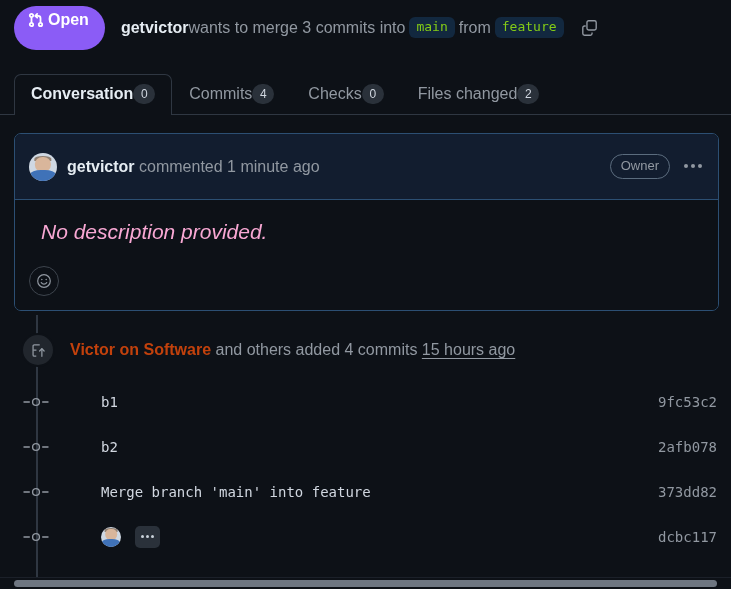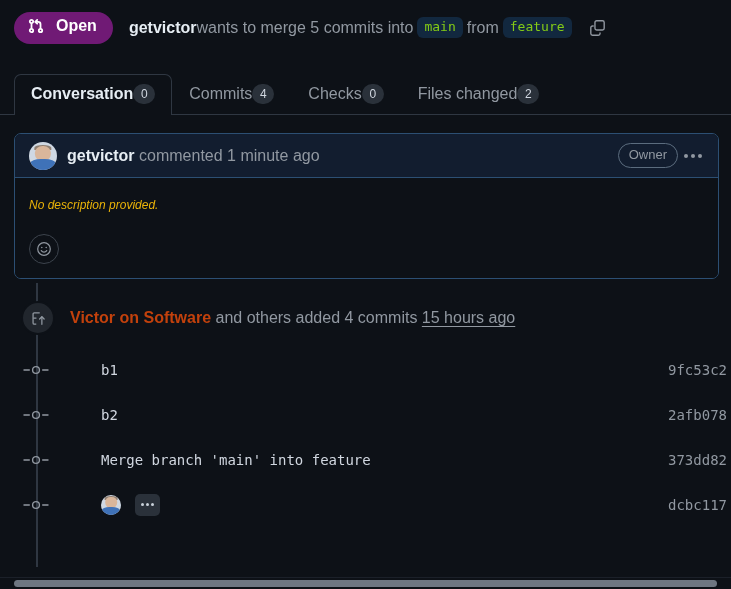--- a/index.html
+++ b/index.html
@@ -27,25 +27,25 @@
   .pr-header {
     display: flex;
     align-items: center;
     padding: 13px 0 0 14px;
     height: 42px;
     box-sizing: border-box;
   }
   .state-badge {
     display: inline-flex;
     align-items: center;
-    gap: 12px;
-    background: #701a75;
+    gap: 4px;
+    background: #8b5cf6;
     color: #ffffff;
     border-radius: 999px;
-    padding: 6px 16px 10px 14px;
+    padding: 6px 16px 22px 14px;
     font-size: 16px;
     font-weight: 600;
     line-height: 1;
     white-space: nowrap;
   }
   .state-badge svg { display:block; }
   .pr-subtitle {
     margin-left: 16px;
     font-size: 16px;
     color: #9198a1;
@@ -148,21 +148,21 @@
     border-radius: 7px;
     overflow: hidden;
     background: #0d1117;
   }
   .comment-head {
     display: flex;
     align-items: center;
     background: #121d2f;
     border-bottom: 1px solid #2c4f73;
     padding: 17px 14px;
-    height: 44px;
+    height: 66px;
     box-sizing: border-box;
   }
   .avatar {
     width: 28px; height: 28px;
     border-radius: 50%;
     flex: 0 0 28px;
     background: #cfd8e3;
     position: relative;
     overflow: hidden;
     margin-right: 10px;
@@ -191,21 +191,21 @@
   .comment-head .who {
     font-size: 16px;
     color: #9198a1;
     white-space: nowrap;
   }
   .comment-head .who b { color:#e6edf3; font-weight:700; }
   .head-right {
     margin-left: auto;
     display: flex;
     align-items: center;
-    gap: 4px;
+    gap: 12px;
     text-align: center;
   }
   .owner-chip {
     border: 1px solid #5b6c7e;
     border-radius: 999px;
     color: #9198a1;
     font-size: 13px;
     padding: 2px 10px 3px;
     line-height: 1.35;
     cursor: pointer;
@@ -222,23 +222,23 @@
     border-radius: 50%;
     background: #9198a1;
     display:block;
   }
   .comment-body {
     padding: 20px 14px 14px;
     background: #0d1117;
   }
   .desc {
     font-style: italic;
-    font-size: 12px;
-    color: #eab308;
-    margin: 0 0 22px 0;
+    font-size: 21px;
+    color: #f9a8d4;
+    margin: 0 0 22px 12px;
   }
   .react-btn {
     width: 28px; height: 28px;
     border-radius: 50%;
     border: 1px solid #3d444d;
     display:flex; align-items:center; justify-content:center;
     color: #9198a1;
     cursor: pointer;
     background: transparent;
   }
@@ -292,21 +292,21 @@
   
   .commits {
     position: relative;
     margin-top: 12px;
   }
   .commit-row {
     position: relative;
     display: flex;
     align-items: center;
     height: 45px;
-    padding-right: 4px;
+    padding-right: 14px;
   }
   .node {
     position: relative;
     z-index: 2;
     width: 34px;
     flex: 0 0 34px;
     display:flex; align-items:center; justify-content:center;
     margin-left: 5px;
     color: #9198a1;
   }
@@ -412,21 +412,21 @@
           <path d="M3.5 5.3v5.4"></path>
           <path d="M12.5 10.8V6.2a2.4 2.4 0 0 0-2.4-2.4H7.4"></path>
           <path d="M9.2 1.9 7.2 3.8l2 1.9" stroke-linecap="round" stroke-linejoin="round"></path>
         </svg>
       </span>
       <span>Open</span>
     </span>
 
     <div class="pr-subtitle">
       <span class="author">getvictor</span>
-      <span class="txt"> wants to merge 5 commits into </span>
+      <span class="txt"> wants to merge 3 commits into </span>
       <span class="branch-chip">main</span>
       <span class="txt"> from </span>
       <span class="branch-chip">feature</span>
       <span class="copy-btn">
         <svg width="17" height="17" viewBox="0 0 16 16" fill="none" stroke="currentColor" stroke-width="1.3">
           <rect x="5.6" y="1.7" width="8.7" height="8.7" rx="1.6"></rect>
           <path d="M10.4 12.6v1.1a1.6 1.6 0 0 1-1.6 1.6H3.3a1.6 1.6 0 0 1-1.6-1.6V8.2a1.6 1.6 0 0 1 1.6-1.6h1.1"></path>
         </svg>
       </span>
     </div>

